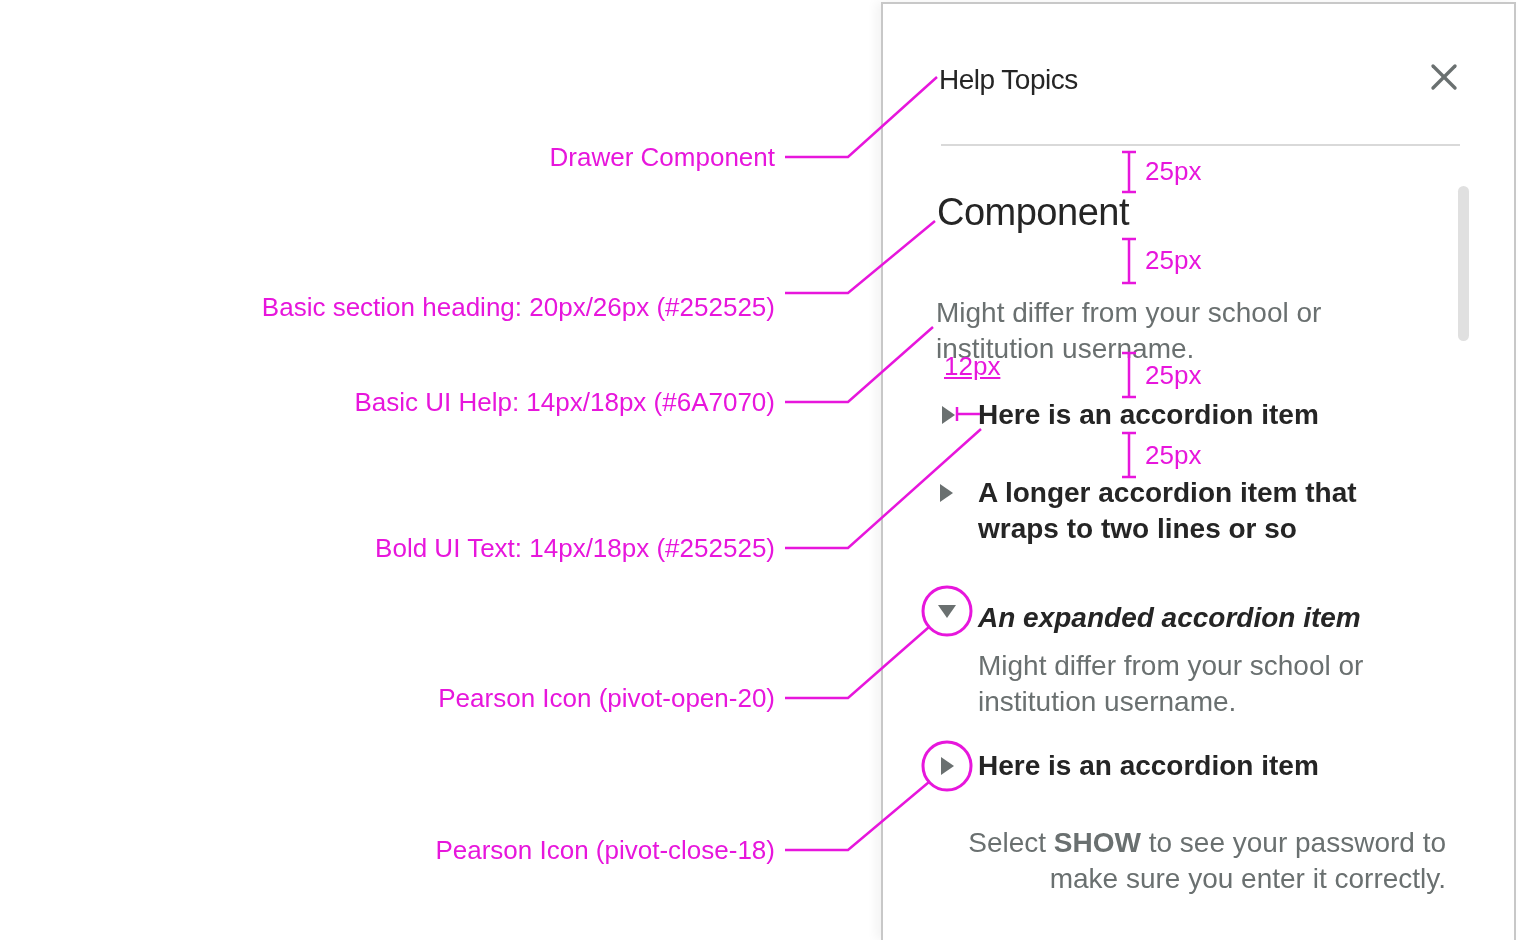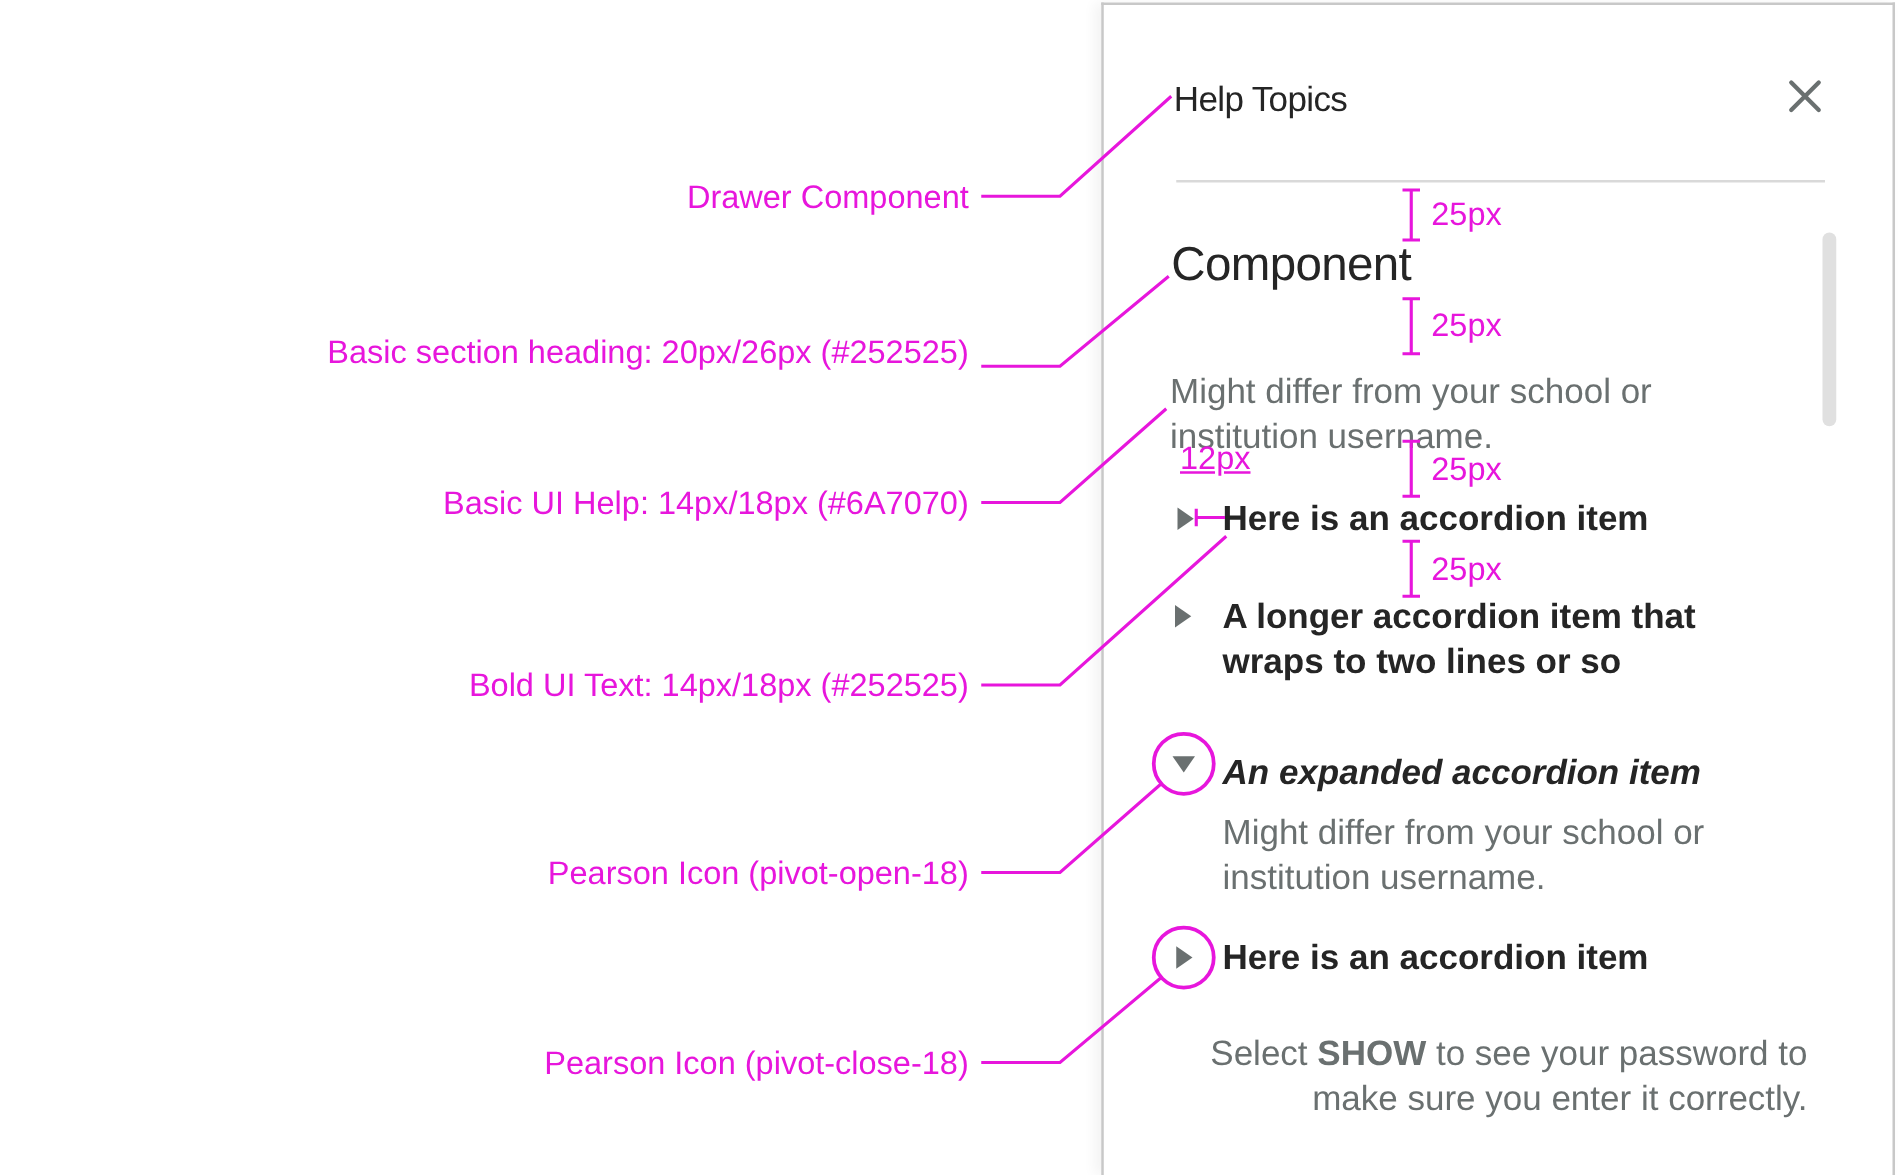--- a/index.html
+++ b/index.html
@@ -109,21 +109,21 @@
   .ann-circle { stroke: var(--annotation, #E716DC); stroke-width: 3;   fill: none; }
 
   .ann-label {
     position: absolute;
     right: 745px;
     font-size: 26px; line-height: 32px;
     color: var(--annotation, #E716DC);
     white-space: nowrap;
     text-align: right;
   }
-  .ann1 { top: 141px; } .ann2 { top: 265px; } .ann3 { top: 386px; }
+  .ann1 { top: 141px; } .ann2 { top: 291px; } .ann3 { top: 386px; }
   .ann4 { top: 532px; } .ann5 { top: 682px; } .ann6 { top: 834px; }
 
   .measure-label {
     position: absolute;
     font-size: 26px; line-height: 30px;
     color: var(--annotation, #E716DC);
     white-space: nowrap;
   }
   .m25-1 { left: 1145px; top: 156px; }
   .m25-2 { left: 1145px; top: 245px; }
@@ -184,20 +184,20 @@
   <path class="ann-line" d="M1122,353 H1136 M1129,353 V397 M1122,397 H1136"></path>
   <path class="ann-line" d="M1122,433 H1136 M1129,433 V477 M1122,477 H1136"></path>
 
   <path class="ann-line" d="M957,407 V421 M957,414 H980"></path>
 </svg>
 
 <div class="ann-label ann1">Drawer Component</div>
 <div class="ann-label ann2">Basic section heading: 20px/26px (#252525)</div>
 <div class="ann-label ann3">Basic UI Help: 14px/18px (#6A7070)</div>
 <div class="ann-label ann4">Bold UI Text: 14px/18px (#252525)</div>
-<div class="ann-label ann5">Pearson Icon (pivot-open-18)</div>
+<div class="ann-label ann5">Pearson Icon (pivot-open-20)</div>
 <div class="ann-label ann6">Pearson Icon (pivot-close-18)</div>
 
 <div class="measure-label m25-1">25px</div>
 <div class="measure-label m25-2">25px</div>
 <div class="measure-label m25-3">25px</div>
 <div class="measure-label m25-4">25px</div>
 <div class="measure-label m12">12px</div>
 
 </body></html>

